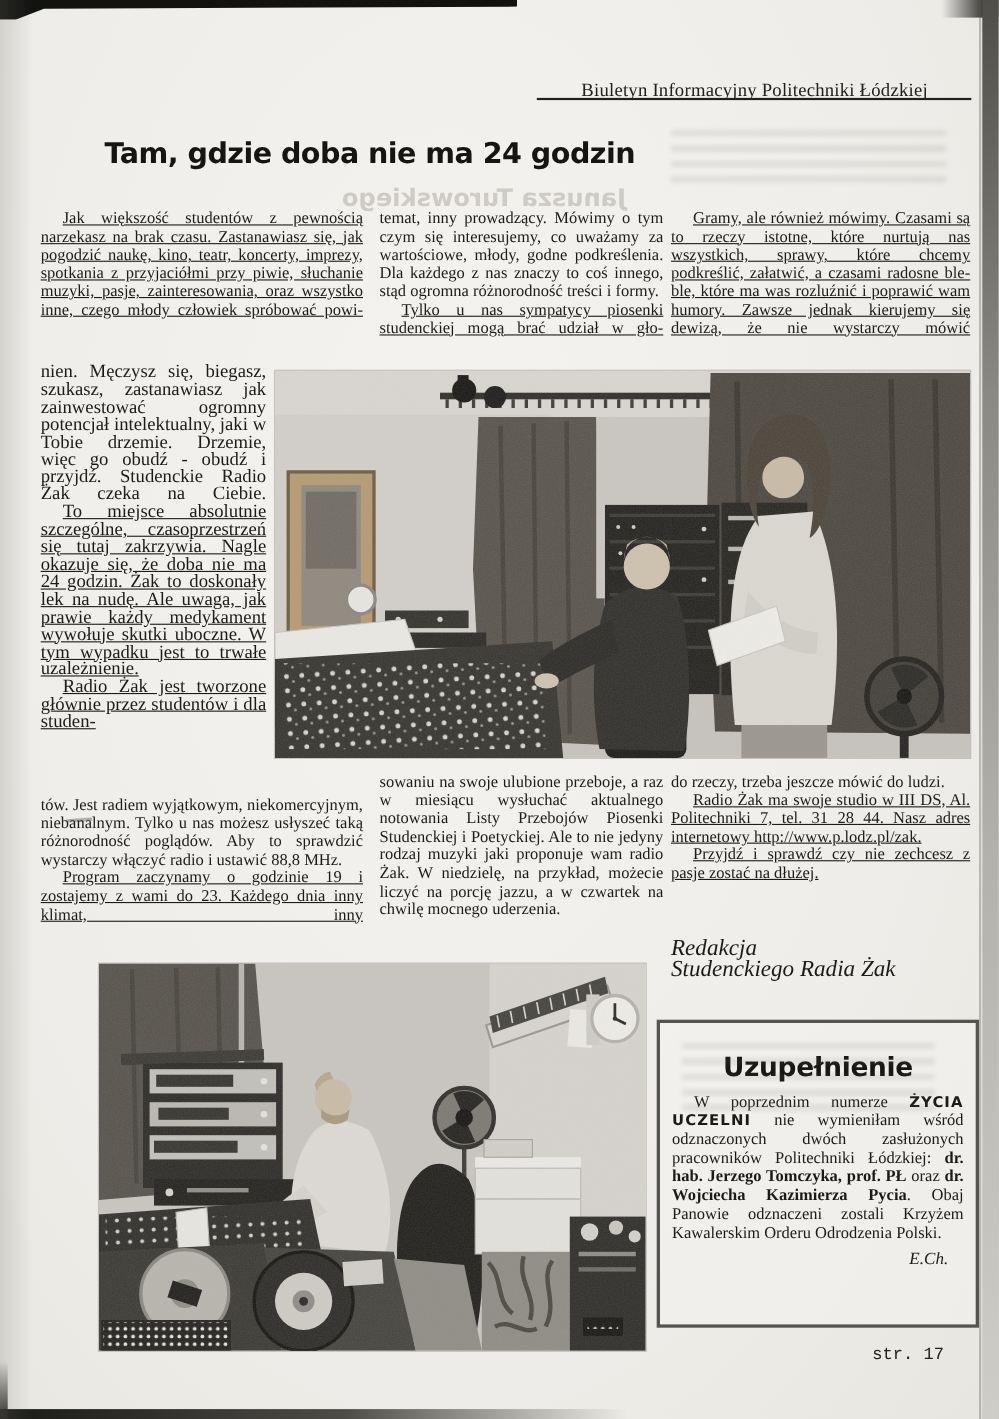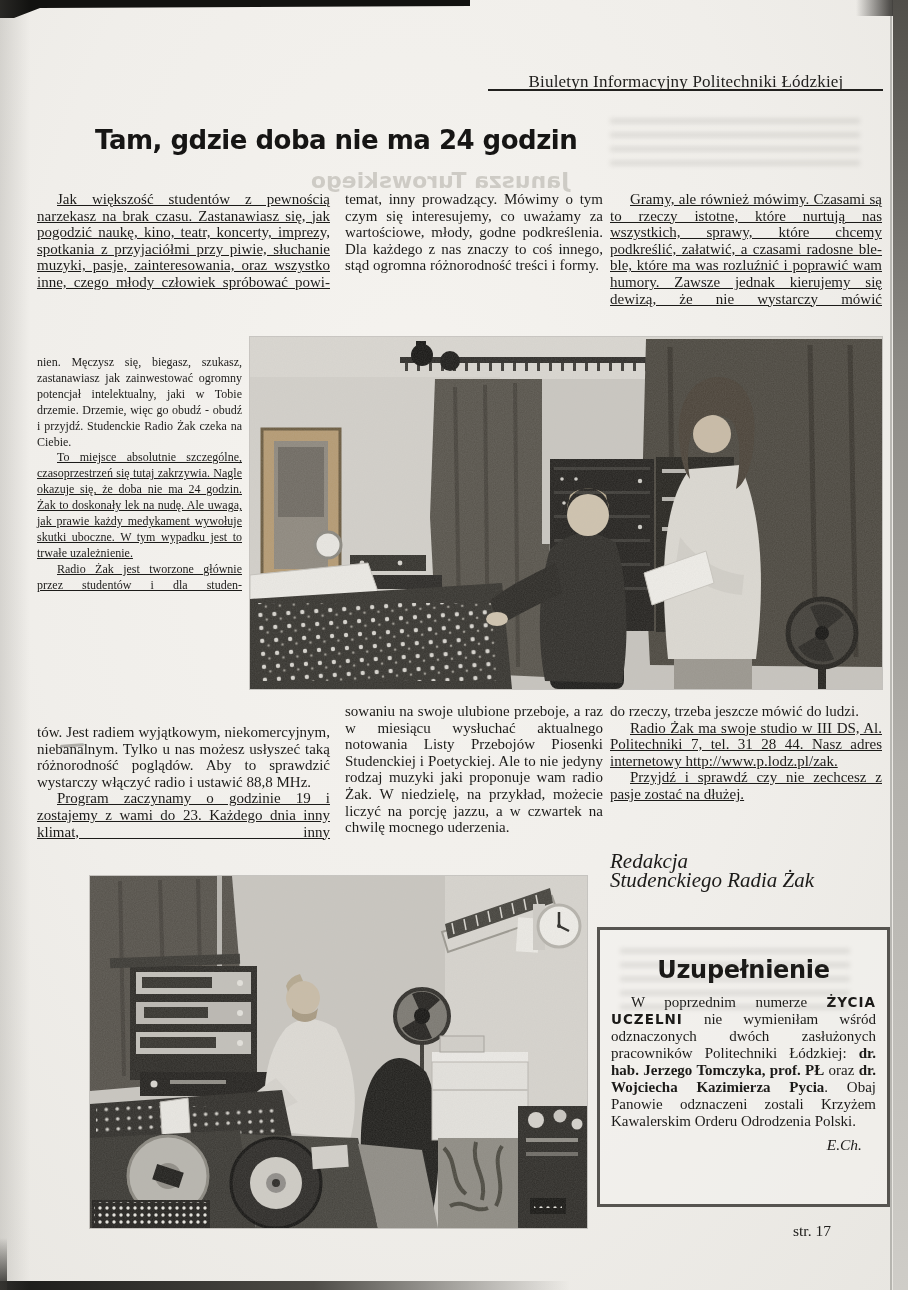--- a/index.html
+++ b/index.html
@@ -30,23 +30,23 @@
   .headline{position:absolute;left:95px;top:125px;width:700px;
     font-family:"DejaVu Sans", sans-serif;font-weight:bold;font-size:26px;letter-spacing:-.5px;color:#161514;}
   .ghost-title{position:absolute;left:120px;top:168px;width:640px;text-align:center;
     transform:scaleX(-1);font-family:"DejaVu Sans", sans-serif;font-weight:bold;font-size:22px;
     color:#aaa79f;opacity:.5;filter:blur(.6px);}
   
   .tx{position:absolute;text-align:justify;font-size:15px;line-height:16.6px;color:#1c1b19;}
   .tx p{margin:0;}
   .tx p.ind{text-indent:20px;text-decoration:underline;}
   .tx p.cont{text-align-last:justify;}
-  .narrow{font-size:12px;line-height:15.9px;margin-top:25px;}
+  .narrow{font-size:17px;line-height:15.9px;}
   .sig{position:absolute;font-style:italic;font-size:21px;line-height:19px;text-align:left;color:#1c1b19;}
-  .pagenum{position:absolute;left:793px;top:1222px;font-size:15.5px;color:#21201e;}
+  .pagenum{position:absolute;left:793px;top:1222px;font-size:15.5px;color:#21201e;font-family:Liberation Mono, monospace;}
   
   .ubox{position:absolute;left:597px;top:927px;width:293px;height:280px;box-sizing:border-box;
     border:3px solid #565450;background:rgba(244,242,238,.6);padding:12px 11px 8px 11px;}
   .ubox-title{font-family:"DejaVu Sans", sans-serif;font-weight:bold;font-size:24px;letter-spacing:-.3px;
     text-align:center;margin:14px 0 10px 0;color:#17161 4;color:#171614;}
   .ubox-text{font-size:15px;line-height:17px;text-align:justify;text-indent:20px;}
   .ubox .b{font-weight:bold;}
   .ubox .logo{font-family:"DejaVu Sans", sans-serif;font-weight:bold;font-size:13.5px;letter-spacing:1px;}
   .ubox-sig{font-style:italic;font-size:15.5px;text-align:right;margin-top:6px;padding-right:14px;}
   
@@ -82,20 +82,21 @@
     <p class="ind">To miejsce absolutnie szczególne, czasoprzestrzeń się tutaj zakrzywia. Nagle okazuje się, że doba nie ma 24 godzin. Żak to doskonały lek na nudę. Ale uwaga, jak prawie każdy medykament wywołuje skutki uboczne. W tym wypadku jest to trwałe uzależnienie.</p>
     <p class="ind cont">Radio Żak jest tworzone głównie przez studentów i dla studen-</p>
   </div>
   <div class="tx" style="left:37px;top:724px;width:293px;">
     <p>tów. Jest radiem wyjątkowym, niekomercyjnym, niebanalnym. Tylko u nas możesz usłyszeć taką różnorodność poglądów. Aby to sprawdzić wystarczy włączyć radio i ustawić 88,8 MHz.</p>
     <p class="ind cont">Program zaczynamy o godzinie 19 i zostajemy z wami do 23. Każdego dnia inny klimat, inny</p>
   </div>
 
   <div class="tx" style="left:345px;top:191px;width:258px;">
     <p>temat, inny prowadzący. Mówimy o tym czym się interesujemy, co uważamy za wartościowe, młody, godne podkreślenia. Dla każdego z nas znaczy to coś innego, stąd ogromna różnorodność treści i formy.</p>
+    <p class="ind cont">Tylko u nas sympatycy piosenki studenckiej mogą brać udział w gło-</p>
   </div>
   <div class="tx" style="left:610px;top:191px;width:272px;">
     <p class="ind cont">Gramy, ale również mówimy. Czasami są to rzeczy istotne, które nurtują nas wszystkich, sprawy, które chcemy podkreślić, załatwić, a czasami radosne ble-ble, które ma was rozluźnić i poprawić wam humory. Zawsze jednak kierujemy się dewizą, że nie wystarczy mówić</p>
   </div>
 
   <div class="tx" style="left:345px;top:703px;width:258px;">
     <p>sowaniu na swoje ulubione przeboje, a raz w miesiącu wysłuchać aktualnego notowania Listy Przebojów Piosenki Studenckiej i Poetyckiej. Ale to nie jedyny rodzaj muzyki jaki proponuje wam radio Żak. W niedzielę, na przykład, możecie liczyć na porcję jazzu, a w czwartek na chwilę mocnego uderzenia.</p>
   </div>
   <div class="tx" style="left:610px;top:703px;width:272px;">
     <p>do rzeczy, trzeba jeszcze mówić do ludzi.</p>

